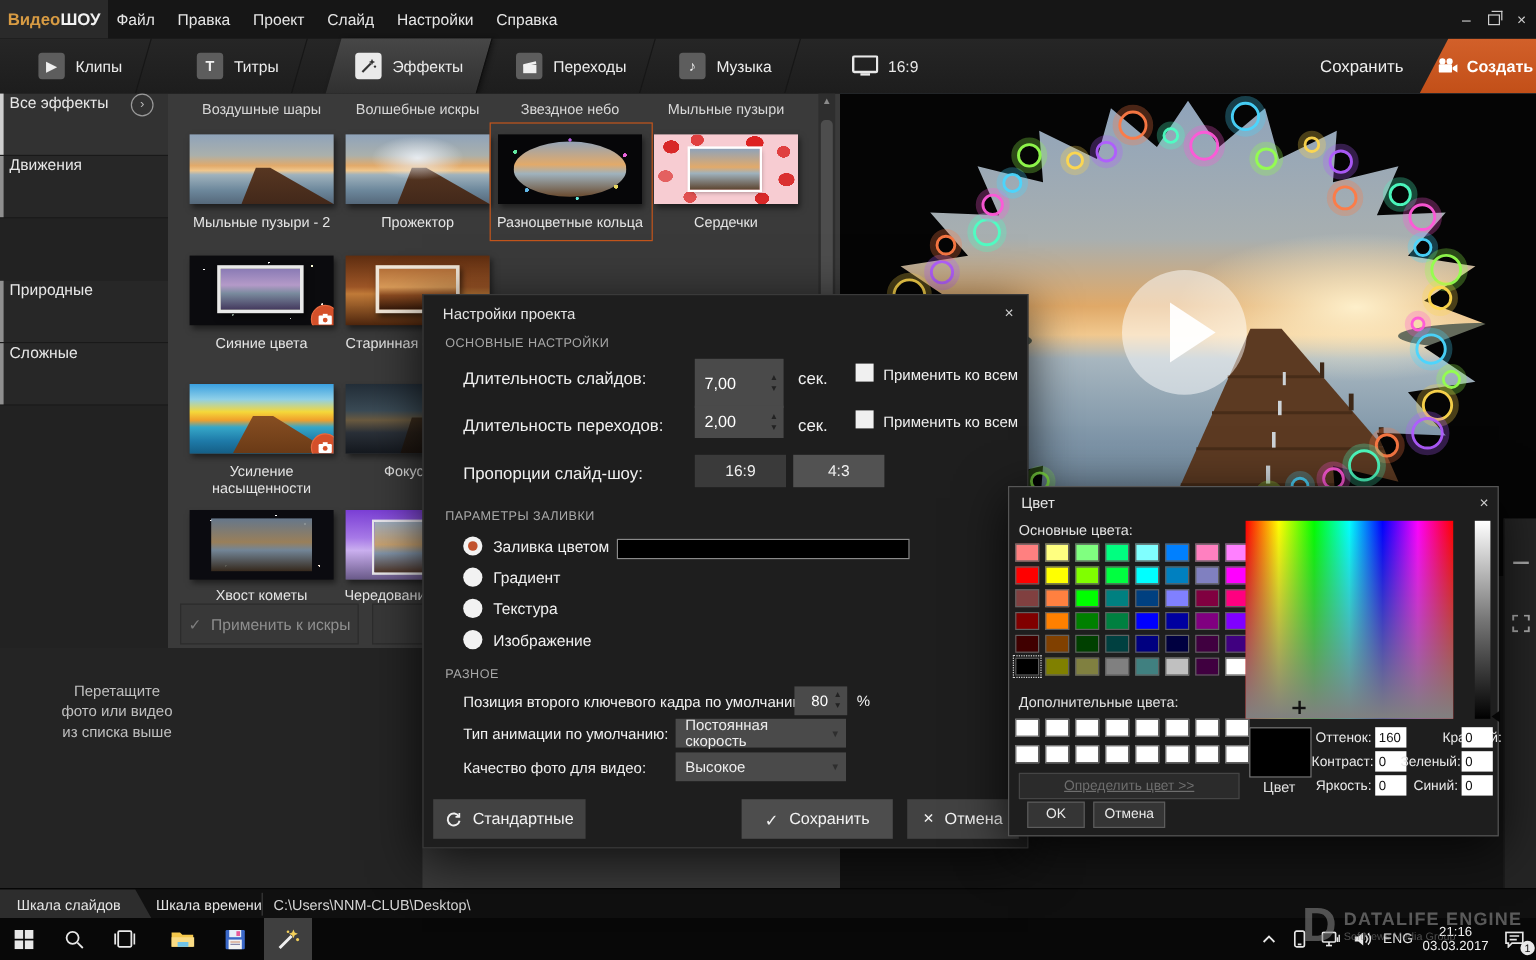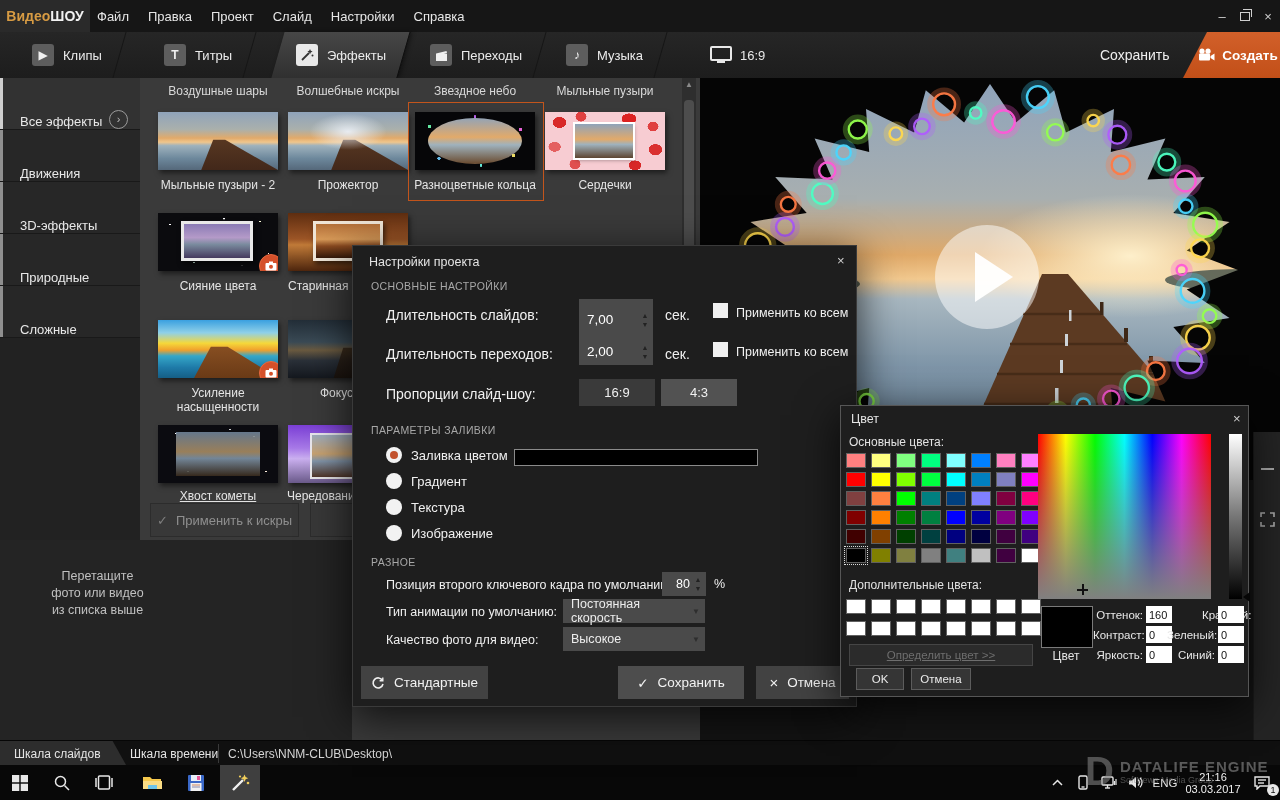--- a/index.html
+++ b/index.html
@@ -22,21 +22,21 @@
   .tab .ic{position:relative;z-index:1;width:22px;height:22px;border-radius:3px;background:#5d5d5d;display:flex;align-items:center;justify-content:center;color:#f0f0f0;font-size:12px;}
   .tab.active .ic{background:#e9e9e9;color:#333;}
   .tab .tl{position:relative;z-index:1;font-size:13px;color:#ececec;}
   #aspect-ind{position:absolute;left:710px;top:0;height:46px;display:flex;align-items:center;gap:8px;font-size:13px;color:#e8e8e8;}
   #save-top{position:absolute;left:1100px;top:0;height:46px;display:flex;align-items:center;font-size:14px;color:#efefef;cursor:pointer;}
   #create-btn{position:absolute;left:1183px;top:0;width:97px;height:46px;background:linear-gradient(#d2602a,#c24f18);
       clip-path:polygon(24px 0,100% 0,100% 100%,0 100%);display:flex;align-items:center;justify-content:center;gap:7px;
       font-size:13.5px;font-weight:bold;color:#fff;padding-left:12px;box-sizing:border-box;cursor:pointer;}
   
   #sidebar{position:absolute;left:0;top:78px;width:140px;height:662px;background:#222;}
-  .sbitem{position:absolute;left:0;width:140px;height:52px;background:#272727;border-bottom:1px solid #191919;display:flex;align-items:flex-end;padding-left:20px;box-sizing:border-box;font-size:13px;color:#e8e8e8;cursor:pointer;}
+  .sbitem{position:absolute;left:0;width:140px;height:52px;background:#272727;border-bottom:1px solid #191919;display:flex;align-items:flex-start;padding-left:8px;box-sizing:border-box;font-size:13px;color:#e8e8e8;cursor:pointer;}
   .sbitem::before{content:'';position:absolute;left:0;top:0;bottom:0;width:3px;background:#8f8f8f;}
   .sbitem.active{background:#323232;}
   .sbitem.active::before{background:#cfcfcf;}
   .sb-arrow{position:absolute;right:12px;width:17px;height:17px;border:1px solid #9a9a9a;border-radius:50%;display:flex;align-items:center;justify-content:center;color:#bbb;font-size:11px;line-height:1;}
   
   #grid{position:absolute;left:140px;top:78px;width:560px;height:662px;background:#3a3a3a;}
   .hdr{position:absolute;width:130px;text-align:center;font-size:12px;color:#d8d8d8;top:6px;}
   .th{position:absolute;width:120px;height:58px;box-shadow:2px 3px 5px rgba(0,0,0,.5);overflow:hidden;}
   .th::before{content:'';position:absolute;inset:0;}
   .lbl{position:absolute;width:130px;text-align:center;font-size:12px;color:#e4e4e4;}
@@ -244,23 +244,20 @@
   </div>
 
   <div id="sidebar">
     <div class="sbitem active" style="top:0;">
       <span>Все эффекты</span>
       <span class="sb-arrow">›</span>
     </div>
     <div class="sbitem" style="top:52px;">
         <span>Движения</span>
       </div>
-    <div class="sbitem" style="top:104px;">
-        <span>3D-эффекты</span>
-      </div>
     <div class="sbitem" style="top:156px;">
         <span>Природные</span>
       </div>
     <div class="sbitem" style="top:208px;">
         <span>Сложные</span>
       </div>
   </div>
 
   <div id="grid">
     <div class="hdr" style="left:13px;">Воздушные шары</div>
@@ -300,21 +297,21 @@
             <circle cx="6" cy="5.7" r="2" fill="#d4502a"></circle>
           </svg>
       </div>
     </div>
     <div class="th darkblur" style="left:148px;top:242px;"></div>
     <div class="lbl" style="left:13px;top:308px;">Усиление насыщенности</div>
     <div class="lbl left" style="left:180px;top:308px;">Фокусир</div>
 
     <div class="th comet" style="left:18px;top:347px;"></div>
     <div class="th purpleSky" style="left:148px;top:347px;"></div>
-    <div class="lbl" style="left:13px;top:411px;text-decoration:underline;">Хвост кометы</div>
+    <div class="lbl" style="left:13px;top:411px;">Хвост кометы</div>
     <div class="lbl left" style="left:147px;top:411px;">Чередование</div>
 
     <div class="gridbtn" style="left:10px;top:425px;width:147px;">
       <span style="color:#7e7e7e;">✓</span>
       <span>Применить к искры</span>
     </div>
     <div class="gridbtn" style="left:170px;top:425px;width:160px;">
       <span>
         <svg width="13" height="13" viewBox="0 0 14 14">
             <line x1="2" y1="12" x2="9" y2="5" stroke="#9a9a9a" stroke-width="1.8"></line>

